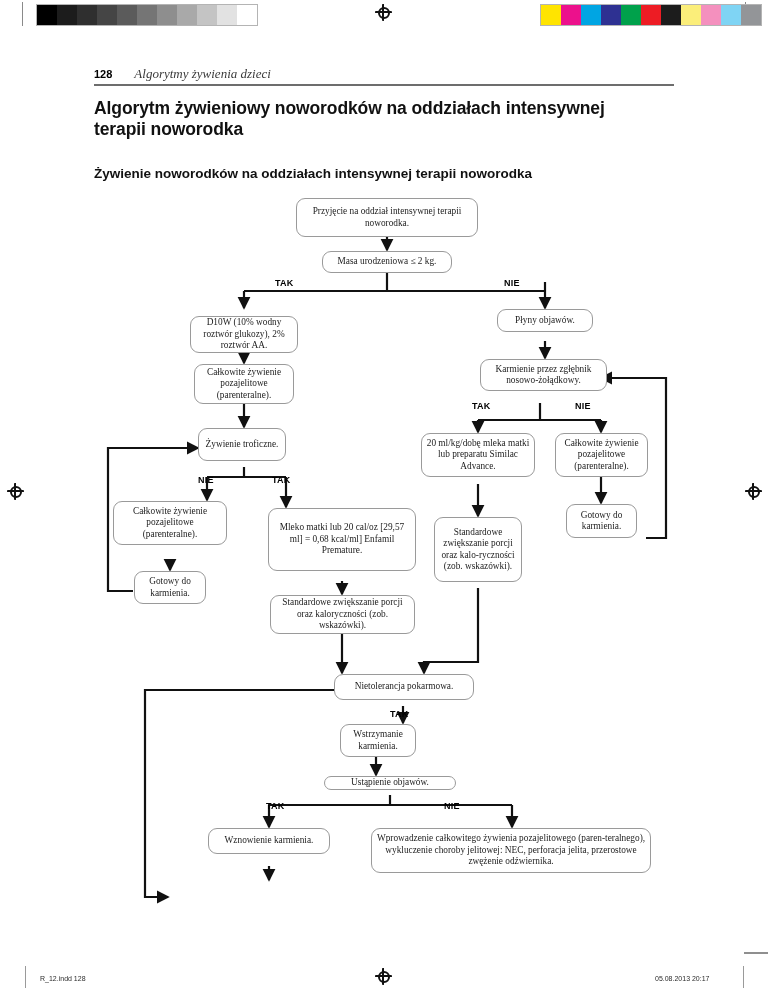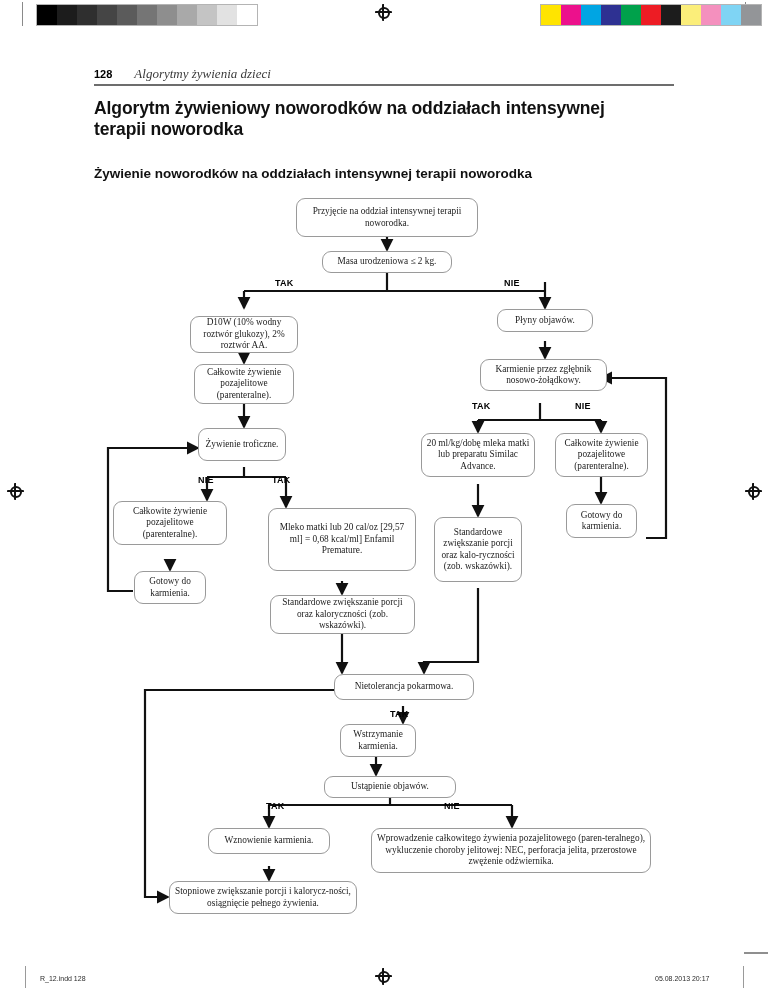--- a/index.html
+++ b/index.html
@@ -199,27 +199,26 @@
   <div class="node" style="left:268px;top:508px;width:148px;height:63px;">Mleko matki lub 20 cal/oz [29,57 ml] = 0,68 kcal/ml] Enfamil Premature.</div>
 
   <div class="node" style="left:434px;top:517px;width:88px;height:65px;">Standardowe zwiększanie porcji oraz kalo-ryczności (zob. wskazówki).</div>
 
   <div class="node" style="left:270px;top:595px;width:145px;height:39px;">Standardowe zwiększanie porcji oraz kaloryczności (zob. wskazówki).</div>
 
   <div class="node" style="left:334px;top:674px;width:140px;height:26px;">Nietolerancja pokarmowa.</div>
 
   <div class="node" style="left:340px;top:724px;width:76px;height:33px;">Wstrzymanie karmienia.</div>
 
-  <div class="node" style="left:324px;top:776px;width:132px;height:22px;">Ustąpienie objawów.</div>
+  <div class="node" style="left:324px;top:776px;width:132px;height:14px;">Ustąpienie objawów.</div>
 
   <div class="node" style="left:208px;top:828px;width:122px;height:26px;">Wznowienie karmienia.</div>
 
   <div class="node" style="left:371px;top:828px;width:280px;height:45px;">Wprowadzenie całkowitego żywienia pozajelitowego (paren-teralnego), wykluczenie choroby jelitowej: NEC, perforacja jelita, przerostowe zwężenie odźwiernika.</div>
 
-  <div class="node" style="left:169px;top:881px;width:188px;height:33px;">Stopniowe zwiększanie porcji i kalorycz-ności, osiągnięcie pełnego żywienia.</div>
 
   <div class="lbl" style="left:275px;top:278px;">TAK</div>
   <div class="lbl" style="left:504px;top:278px;">NIE</div>
 
   <div class="lbl" style="left:472px;top:401px;">TAK</div>
   <div class="lbl" style="left:575px;top:401px;">NIE</div>
 
   <div class="lbl" style="left:198px;top:475px;">NIE</div>
   <div class="lbl" style="left:272px;top:475px;">TAK</div>
 

